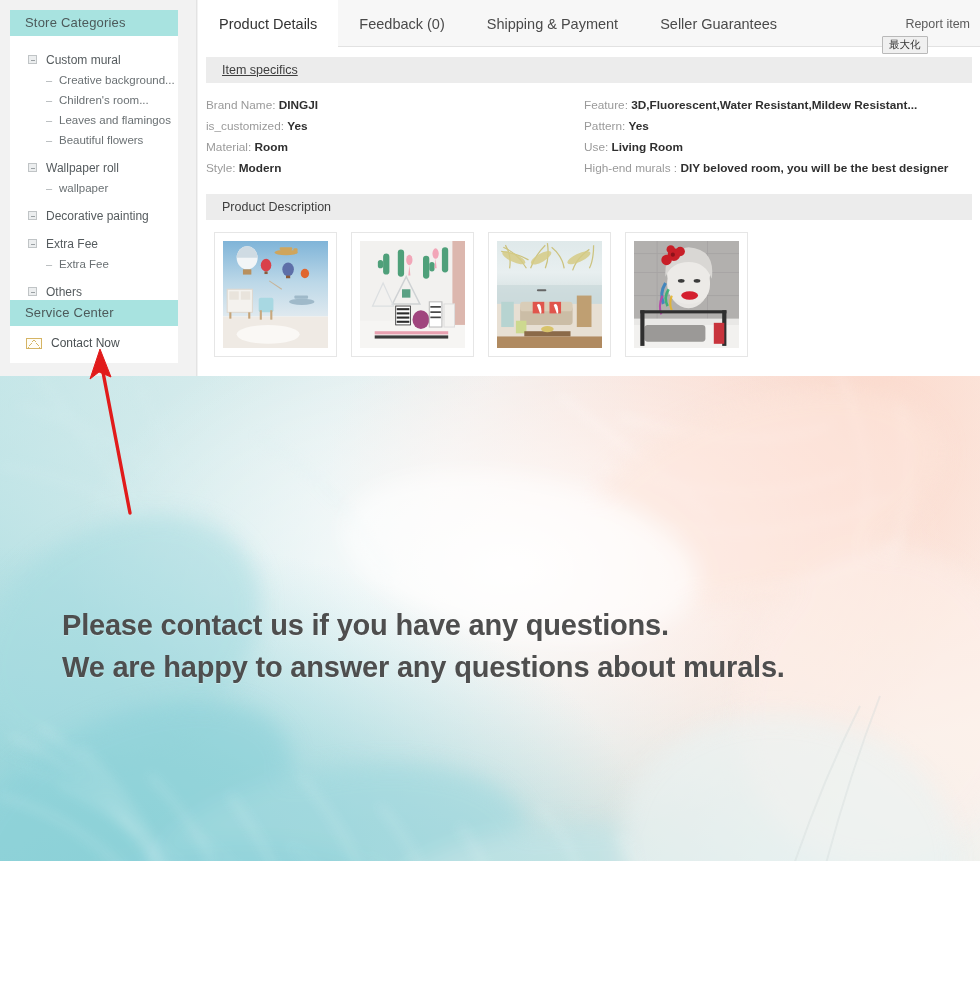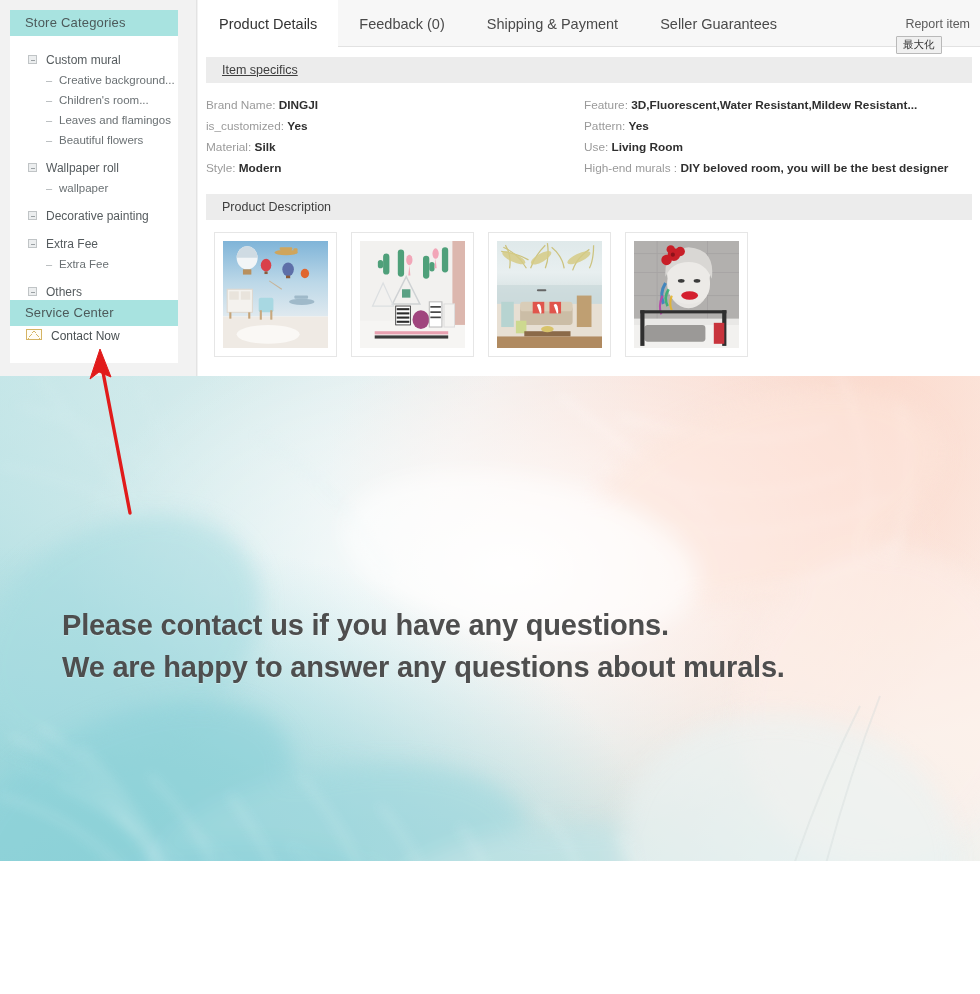--- a/index.html
+++ b/index.html
@@ -98,20 +98,21 @@
     margin-right: 6px;
     color: #a9aeb1;
     font-size: 11px;
     line-height: 1;
     flex: 0 0 auto;
   }
 
   
   .svc-item {
     display: flex;
+    align-items: center;
     height: 28px;
     padding-left: 16px;
     font-size: 12px;
     color: #4a5053;
     cursor: pointer;
   }
   .env-icon {
     width: 16px; height: 11px;
     border: 1px solid #d5b464;
     background: #fffdf6;
@@ -170,21 +171,21 @@
     position: absolute;
     right: 10px;
     top: 17px;
     font-size: 12.5px;
     color: #5c5c5c;
     cursor: pointer;
     white-space: nowrap;
   }
   #maximize-badge {
     position: absolute;
-    left: 698px;
+    left: 684px;
     top: 36px;
     background: #f0f0f0;
     border: 1px solid #b9b9b9;
     font-size: 10.5px;
     color: #333;
     padding: 1px 6px 2px 6px;
     line-height: 13px;
     font-family: "DejaVu Sans", sans-serif;
     border-radius: 1px;
     z-index: 5;
@@ -354,21 +355,21 @@
         <div id="report-item">Report item</div>
       </div>
       <div id="maximize-badge">最大化</div>
 
       <div class="section-bar" id="specs-bar">Item specifics</div>
 
       <div id="specs">
         <div id="specs-left">
             <div class="spec"><span class="k">Brand Name:</span> <span class="v">DINGJI</span></div>
             <div class="spec"><span class="k">is_customized:</span> <span class="v">Yes</span></div>
-            <div class="spec"><span class="k">Material:</span> <span class="v">Silk</span></div>
+            <div class="spec"><span class="k">Material:</span> <span class="v">Room</span></div>
             <div class="spec"><span class="k">Style:</span> <span class="v">Modern</span></div>
           </div>
         <div id="specs-right">
             <div class="spec"><span class="k">Feature:</span> <span class="v">3D,Fluorescent,Water Resistant,Mildew Resistant...</span></div>
             <div class="spec"><span class="k">Pattern:</span> <span class="v">Yes</span></div>
             <div class="spec"><span class="k">Use:</span> <span class="v">Living Room</span></div>
             <div class="spec"><span class="k">High-end murals :</span> <span class="v">DIY beloved room, you will be the best designer</span></div>
           </div>
       </div>
 

